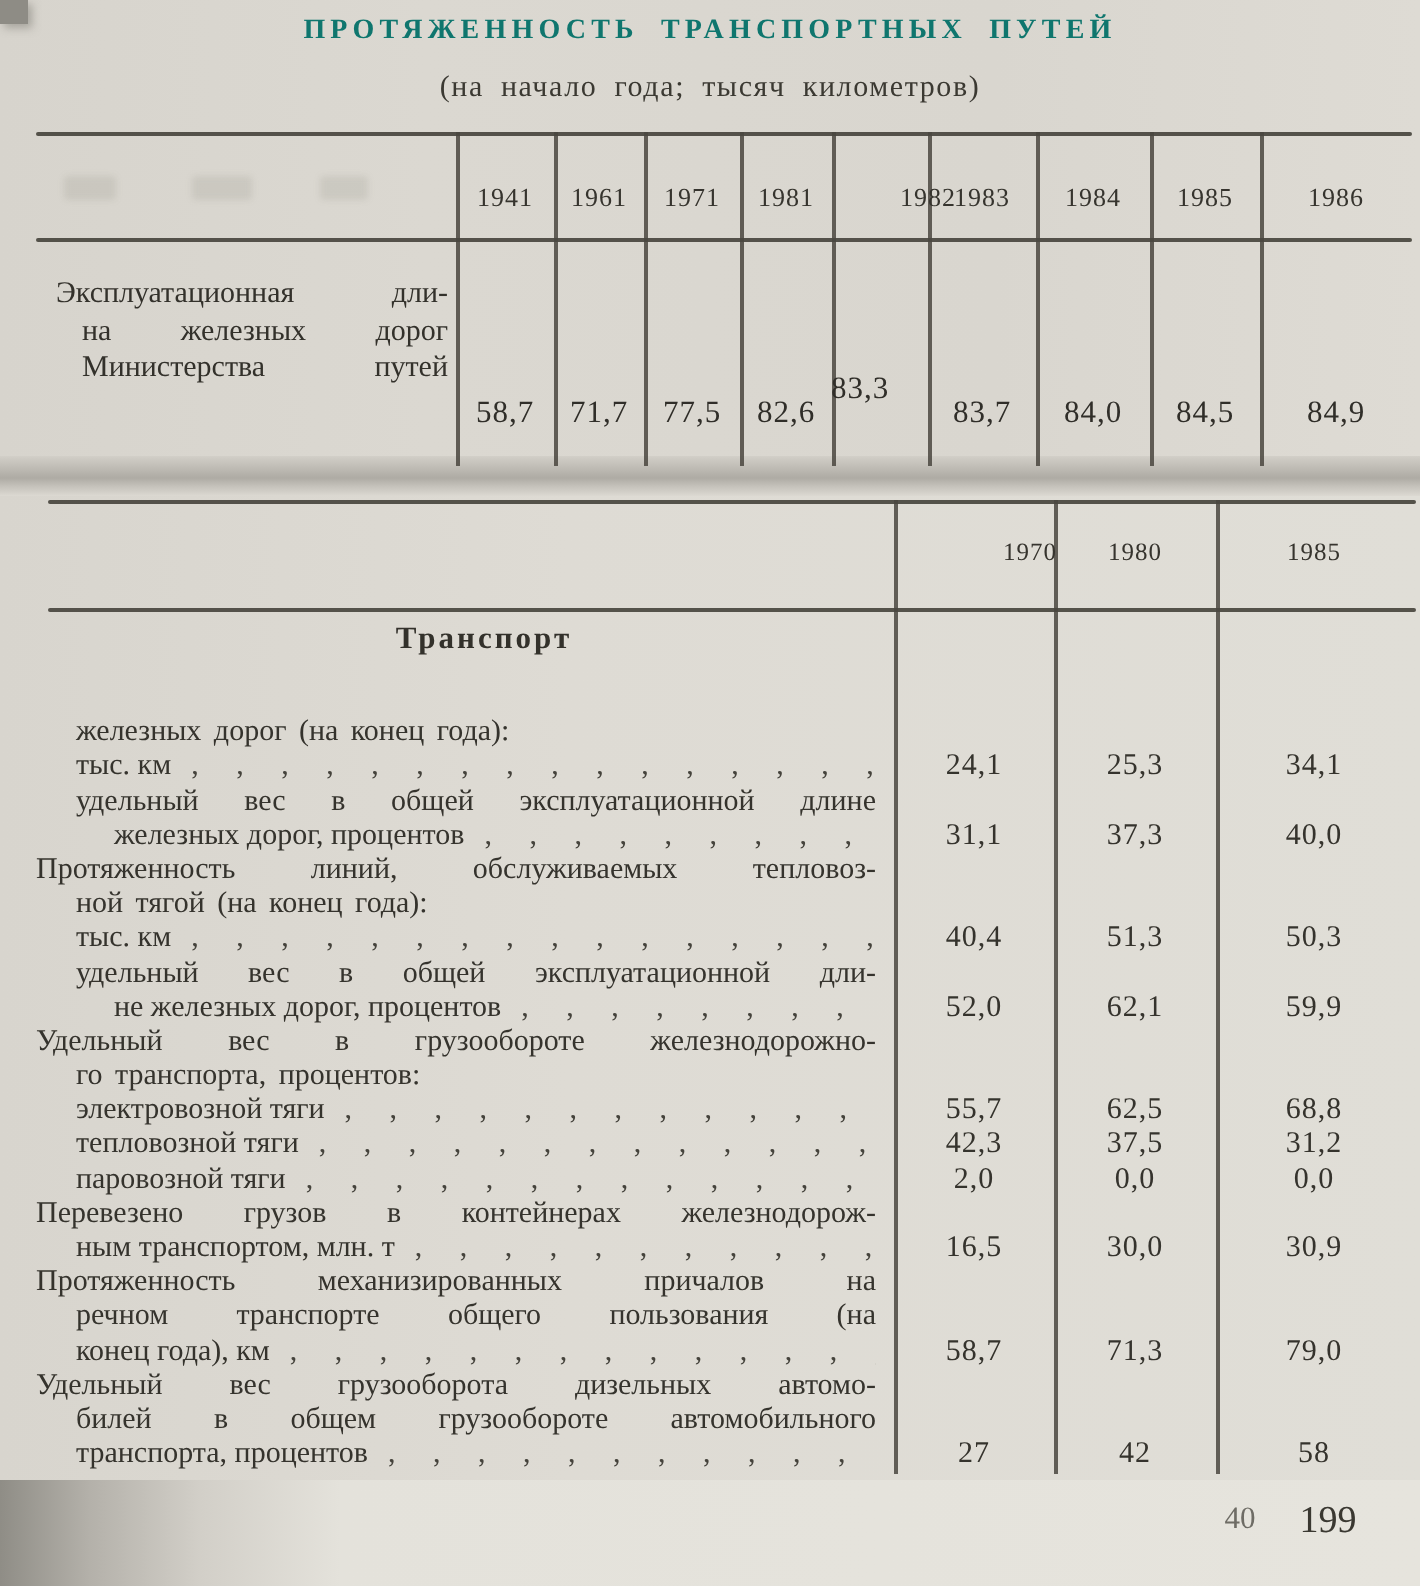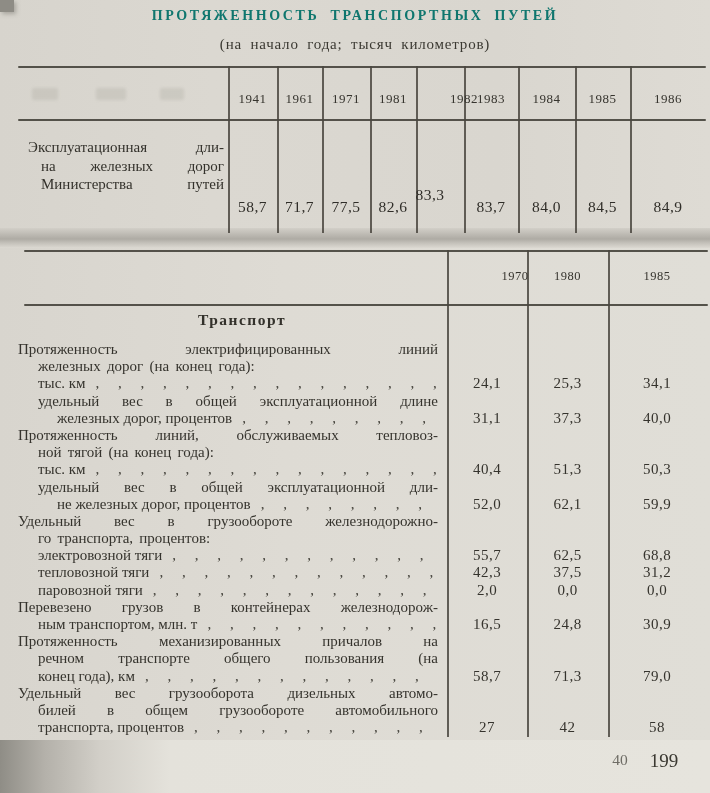--- a/index.html
+++ b/index.html
@@ -126,21 +126,20 @@
   <div class="abs vrule" style="left:527px;top:250px;height:487px;"></div>
   <div class="abs vrule" style="left:608px;top:250px;height:487px;"></div>
   <div id="t2years">
       <div class="abs t2years" style="left: 447px; top: 263px; width: 80px; margin-left: 28px;">1970</div>
       <div class="abs t2years" style="left: 527px; top: 263px; width: 81px;">1980</div>
       <div class="abs t2years" style="left: 608px; top: 263px; width: 98px;">1985</div>
     </div>
   <div class="abs t2section">Транспорт</div>
   <div class="abs t2rows" id="t2rows">
       <div class="t2row">
-        <div class="t2lbl ind0 just"><span>Протяженность    электрифицированных    линий</span></div>
         <div class="t2c t2c0"></div>
         <div class="t2c t2c1"></div>
         <div class="t2c t2c2"></div>
       </div>
       <div class="t2row">
         <div class="t2lbl ind1 colon"><span>железных дорог (на конец года):</span></div>
         <div class="t2c t2c0"></div>
         <div class="t2c t2c1"></div>
         <div class="t2c t2c2"></div>
       </div>
@@ -248,21 +247,21 @@
         <div class="t2c t2c0"></div>
         <div class="t2c t2c1"></div>
         <div class="t2c t2c2"></div>
       </div>
       <div class="t2row">
         <div class="t2lbl ind1 lead">
           <span>ным транспортом, млн. т</span>
           <span class="leader">, , , , , , , , , , , , , , , , , , , ,</span>
         </div>
         <div class="t2c t2c0">16,5</div>
-        <div class="t2c t2c1">24,8</div>
+        <div class="t2c t2c1">30,0</div>
         <div class="t2c t2c2">30,9</div>
       </div>
       <div class="t2row">
         <div class="t2lbl ind0 just"><span>Протяженность механизированных причалов  на</span></div>
         <div class="t2c t2c0"></div>
         <div class="t2c t2c1"></div>
         <div class="t2c t2c2"></div>
       </div>
       <div class="t2row">
         <div class="t2lbl ind1 just"><span>речном транспорте общего пользования  (на</span></div>

